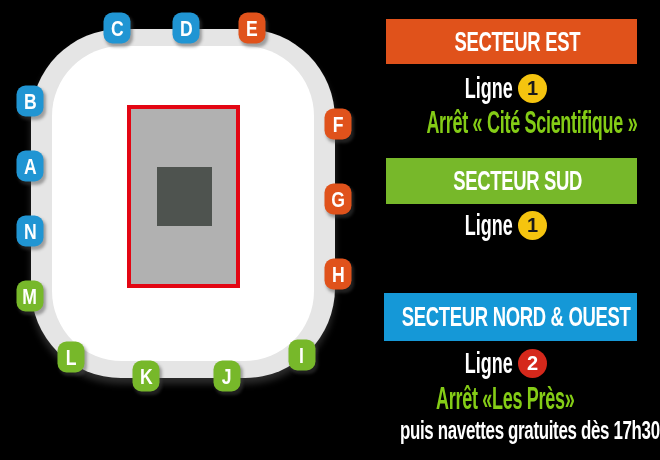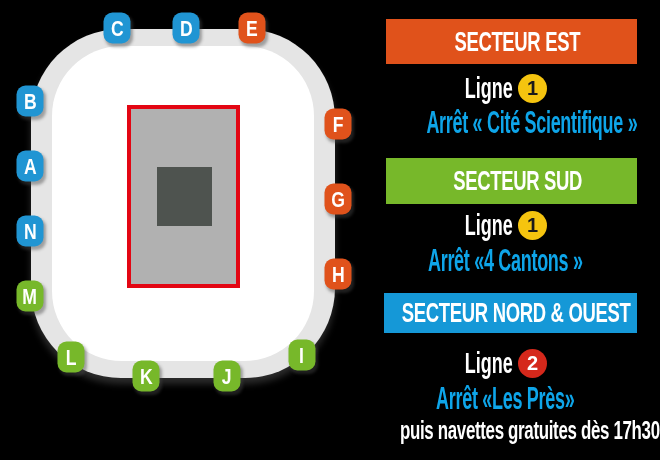--- a/index.html
+++ b/index.html
@@ -40,39 +40,39 @@
 
   
   .banner {
     position:absolute; width:239px; height:45px;
     display:flex; align-items:center; justify-content:center;
     color:#fff; font-weight:bold; font-size:28px; white-space:nowrap;padding-left:12px;
   }
   .banner .cond { transform:scaleX(0.66); letter-spacing:-0.5px; }
   .banner-est  { left:386px; top:19px; }
   .banner-sud  { left:386px; top:158px; height:46px; }
-  .banner-no   { left:384px; top:293px; width:241px; height:40px; }
+  .banner-no   { left:384px; top:293px; width:241px; height:48px; }
 
   .ligne-row {
     position:absolute; left:360px; width:290px; height:32px;
     display:flex; align-items:center; justify-content:center; gap:4px;
     color:#fff; font-weight:bold; font-size:29px; white-space:nowrap;
   }
   .ligne-row .cond { transform:scaleX(0.62); margin:0 -13px; }
   .ligne-1 { top:72px; } .ligne-2 { top:209px; } .ligne-3 { top:347px; }
 
   .line-badge {
     width:29px; height:29px; border-radius:50%; flex:0 0 auto;
     display:flex; align-items:center; justify-content:center;
     font-size:20px; font-weight:bold;
   }
 
   .stop {
     position:absolute; left:350px; width:310px; height:40px; line-height:40px;
-    text-align:center; color:#0ea5e9; font-weight:bold; font-size:31px; white-space:nowrap;
+    text-align:center; color:#84cc16; font-weight:bold; font-size:31px; white-space:nowrap;
   }
   .stop .cond { transform:scaleX(0.58); letter-spacing:-0.5px; }
   .stop-1 { top:103px; } .stop-2 { top:241px; } .stop-3 { top:379px; }
 
   .note {
     position:absolute; left:330px; top:414px; width:330px; height:32px; line-height:32px;
     text-align:right; color:#fff; font-weight:bold; font-size:26px; white-space:nowrap;
   }
   .note .cond { transform:scaleX(0.65); letter-spacing:-0.5px; }
 </style>
@@ -143,23 +143,20 @@
     <span class="cond">Arrêt « Cité Scientifique »</span>
   </div>
 
   <div class="banner banner-sud" style="background: rgb(119, 184, 42);">
     <span class="cond">SECTEUR SUD</span>
   </div>
   <div class="ligne-row ligne-2">
     <span class="cond">Ligne</span>
     <span class="line-badge" style="background: rgb(245, 196, 15); color: rgb(26, 26, 26);">1</span>
   </div>
-  <div class="stop stop-2">
-    <span class="cond">Arrêt «4 Cantons »</span>
-  </div>
 
   <div class="banner banner-no" style="background: rgb(21, 152, 215);">
     <span class="cond">SECTEUR NORD &amp; OUEST</span>
   </div>
   <div class="ligne-row ligne-3">
     <span class="cond">Ligne</span>
     <span class="line-badge" style="background: rgb(213, 40, 27); color: rgb(255, 255, 255);">2</span>
   </div>
   <div class="stop stop-3">
     <span class="cond">Arrêt «Les Près»</span>

